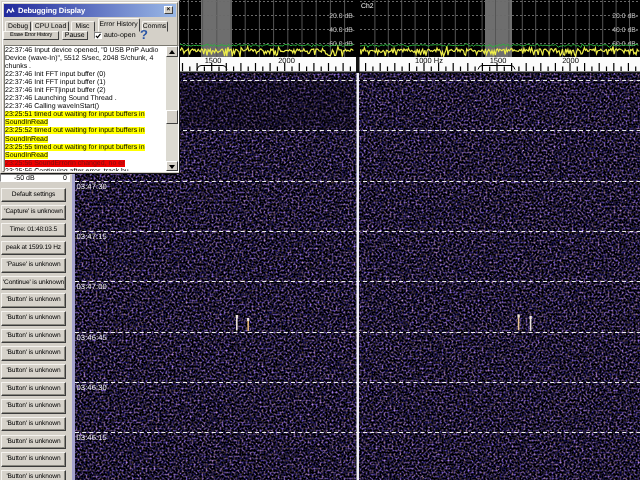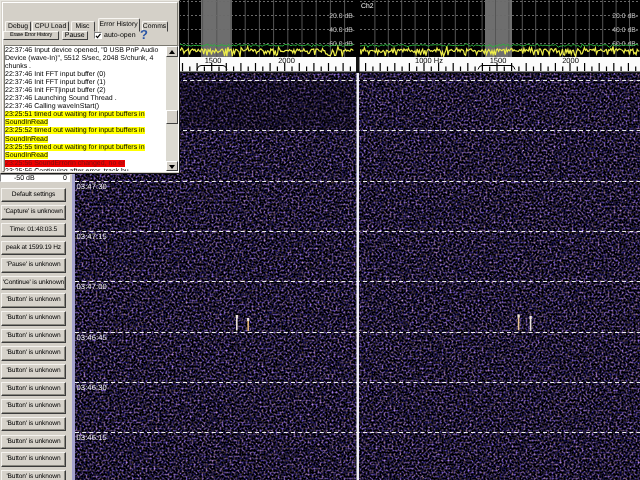--- a/index.html
+++ b/index.html
@@ -205,20 +205,30 @@
     <div class="btn" style="left:1px;top:399.3px;width:65px;height:14.5px;">'Button' is unknown</div>
     <div class="btn" style="left:1px;top:416.9px;width:65px;height:14.5px;">'Button' is unknown</div>
     <div class="btn" style="left:1px;top:434.6px;width:65px;height:14.5px;">'Button' is unknown</div>
     <div class="btn" style="left:1px;top:452.2px;width:65px;height:14.5px;">'Button' is unknown</div>
     <div class="btn" style="left:1px;top:469.9px;width:65px;height:14.5px;">'Button' is unknown</div>
 
 <div style="position:absolute;left:0;top:0;width:180px;height:173.5px;background:#d4d0c8;
      border:1px solid;border-color:#e8e6e0 #1a1a1a #1a1a1a #e8e6e0;">
   <div style="position:absolute;left:1px;top:1px;right:1px;bottom:1px;border:1px solid;border-color:#fff #7a7870 #7a7870 #fff;"></div>
 
+  <div style="position:absolute;left:3px;top:3px;width:172px;height:12.5px;
+       background:linear-gradient(90deg,#222a9c,#9ab8e6);">
+    <svg width="11" height="11" style="position:absolute;left:2px;top:0.5px">
+      <path d="M1 8 Q2.5 2 4 6 Q5.5 9 6.5 4 L8 7" fill="none" stroke="#fff" stroke-width="1.2"></path>
+    </svg>
+    <div style="position:absolute;left:14px;top:1.5px;font-size:7.6px;font-weight:bold;letter-spacing:-0.1px;color:#fff;">Debugging Display</div>
+    <div style="position:absolute;right:3px;top:1.5px;width:9px;height:8.5px;background:#d4d0c8;
+         border:1px solid;border-color:#fff #404040 #404040 #fff;
+         font-size:6.5px;font-weight:bold;line-height:6.5px;text-align:center;color:#000;">×</div>
+  </div>
 
   <div class="tabs">
     <div style="position:absolute;left:4px;top:19.5px;width:26px;height:11px;" class="tab">Debug</div>
     <div style="position:absolute;left:31px;top:19.5px;width:37px;height:11px;" class="tab">CPU Load</div>
     <div style="position:absolute;left:69.5px;top:19.5px;width:24px;height:11px;" class="tab">Misc</div>
     <div style="position:absolute;left:96.5px;top:17px;width:42px;height:13.5px;background:#d6d2ca;" class="tab sel">Error History</div>
     <div style="position:absolute;left:140.5px;top:19.5px;width:26px;height:11px;" class="tab">Comms</div>
   </div>
 
   <div class="tbtn" style="position:absolute;left:2px;top:30px;width:56px;height:9px;font-size:5.5px;letter-spacing:-0.25px;">Erase Error History</div>

